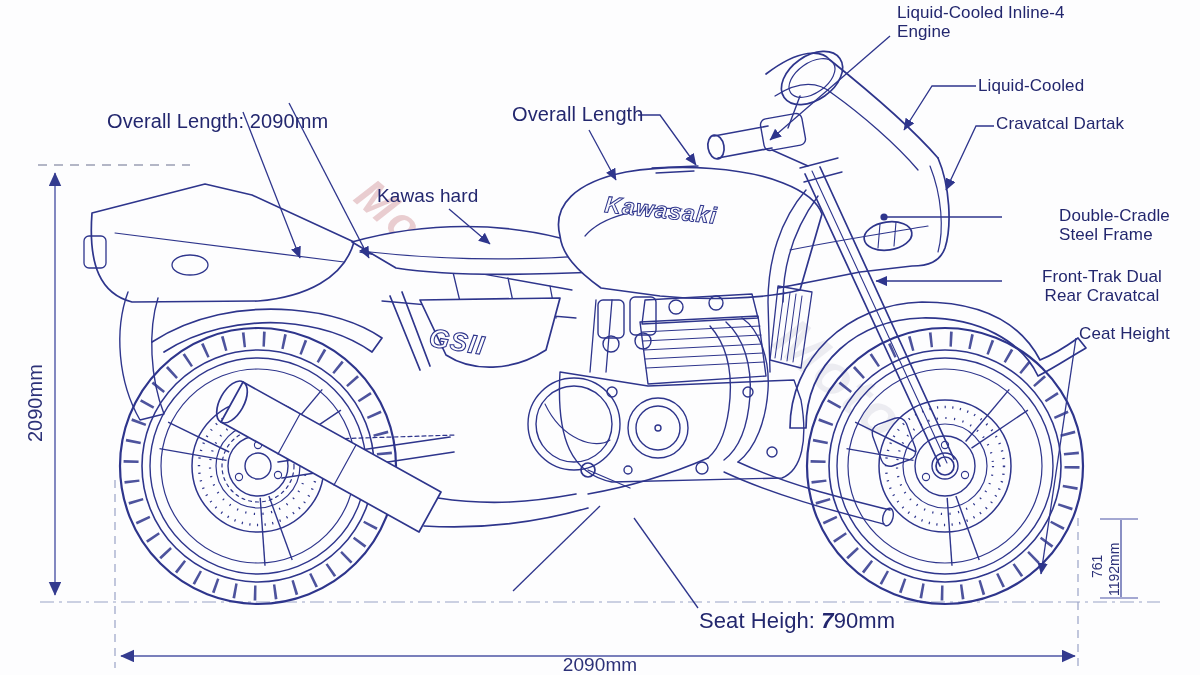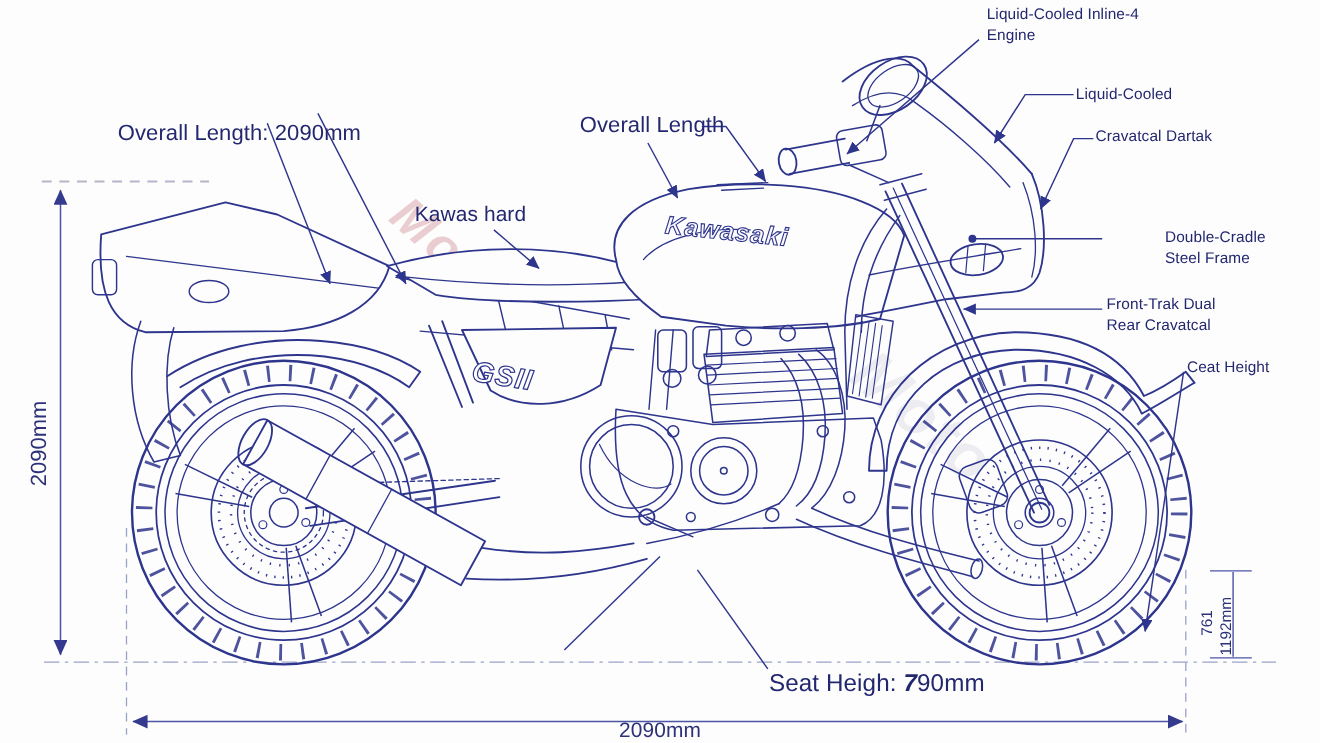--- a/index.html
+++ b/index.html
@@ -4,21 +4,21 @@
 <style>
   html,body{margin:0;padding:0;}
   body{
     width:1200px;height:675px;overflow:hidden;position:relative;
     background:#fdfdfe;
     font-family:"Liberation Sans","DejaVu Sans",sans-serif;
   }
   #stage{position:absolute;inset:0;}
   svg{position:absolute;left:0;top:0;}
   .lbl{
-    position:absolute;color:#23276e;font-size:14px;line-height:19px;
+    position:absolute;color:#23276e;font-size:17px;line-height:19px;
     letter-spacing:0.1px;white-space:nowrap;
   }
   .lbl.big{font-size:20px;line-height:22px;}
   .lbl.mid{font-size:19px;}
   .lbl.dim{color:#2c3178;font-size:19px;}
   .bold7{font-weight:bold;font-style:italic;}
 </style>
 </head>
 <body>
 
@@ -223,26 +223,26 @@
 <div class="lbl" style="left:897px;top:3px;">
   <div>Liquid-Cooled Inline-4</div>
   <div>Engine</div>
 </div>
 <div class="lbl" style="left:978px;top:76px;">Liquid-Cooled</div>
 <div class="lbl" style="left:996px;top:114px;">Cravatcal Dartak</div>
 <div class="lbl" style="left:1059px;top:206px;">
   <div>Double-Cradle</div>
   <div>Steel Frame</div>
 </div>
-<div class="lbl" style="left:1006px;top:267px;">
+<div class="lbl" style="left:1042px;top:267px;text-align:center;">
   <div>Front-Trak Dual</div>
   <div>Rear Cravatcal</div>
 </div>
 <div class="lbl" style="left:1079px;top:324px;">Ceat Height</div>
 <div class="lbl big" style="left:107px;top:86px;margin-top:24px;">Overall Length: 2090mm</div>
-<div class="lbl big" style="left:527px;top:103px;">Overall Length</div>
+<div class="lbl big" style="left:512px;top:103px;">Overall Length</div>
 <div class="lbl mid" style="left:377px;top:186px;">Kawas hard</div>
 <div class="lbl mid" style="left:699px;top:611px;font-size:22px;">
   <span>Seat Heigh: </span><span class="bold7">7</span><span>90mm</span>
 </div>
 <div class="lbl dim" style="left:540px;top:655px;width:120px;text-align:center;">2090mm</div>
 
 </div>
 
 </body></html>

